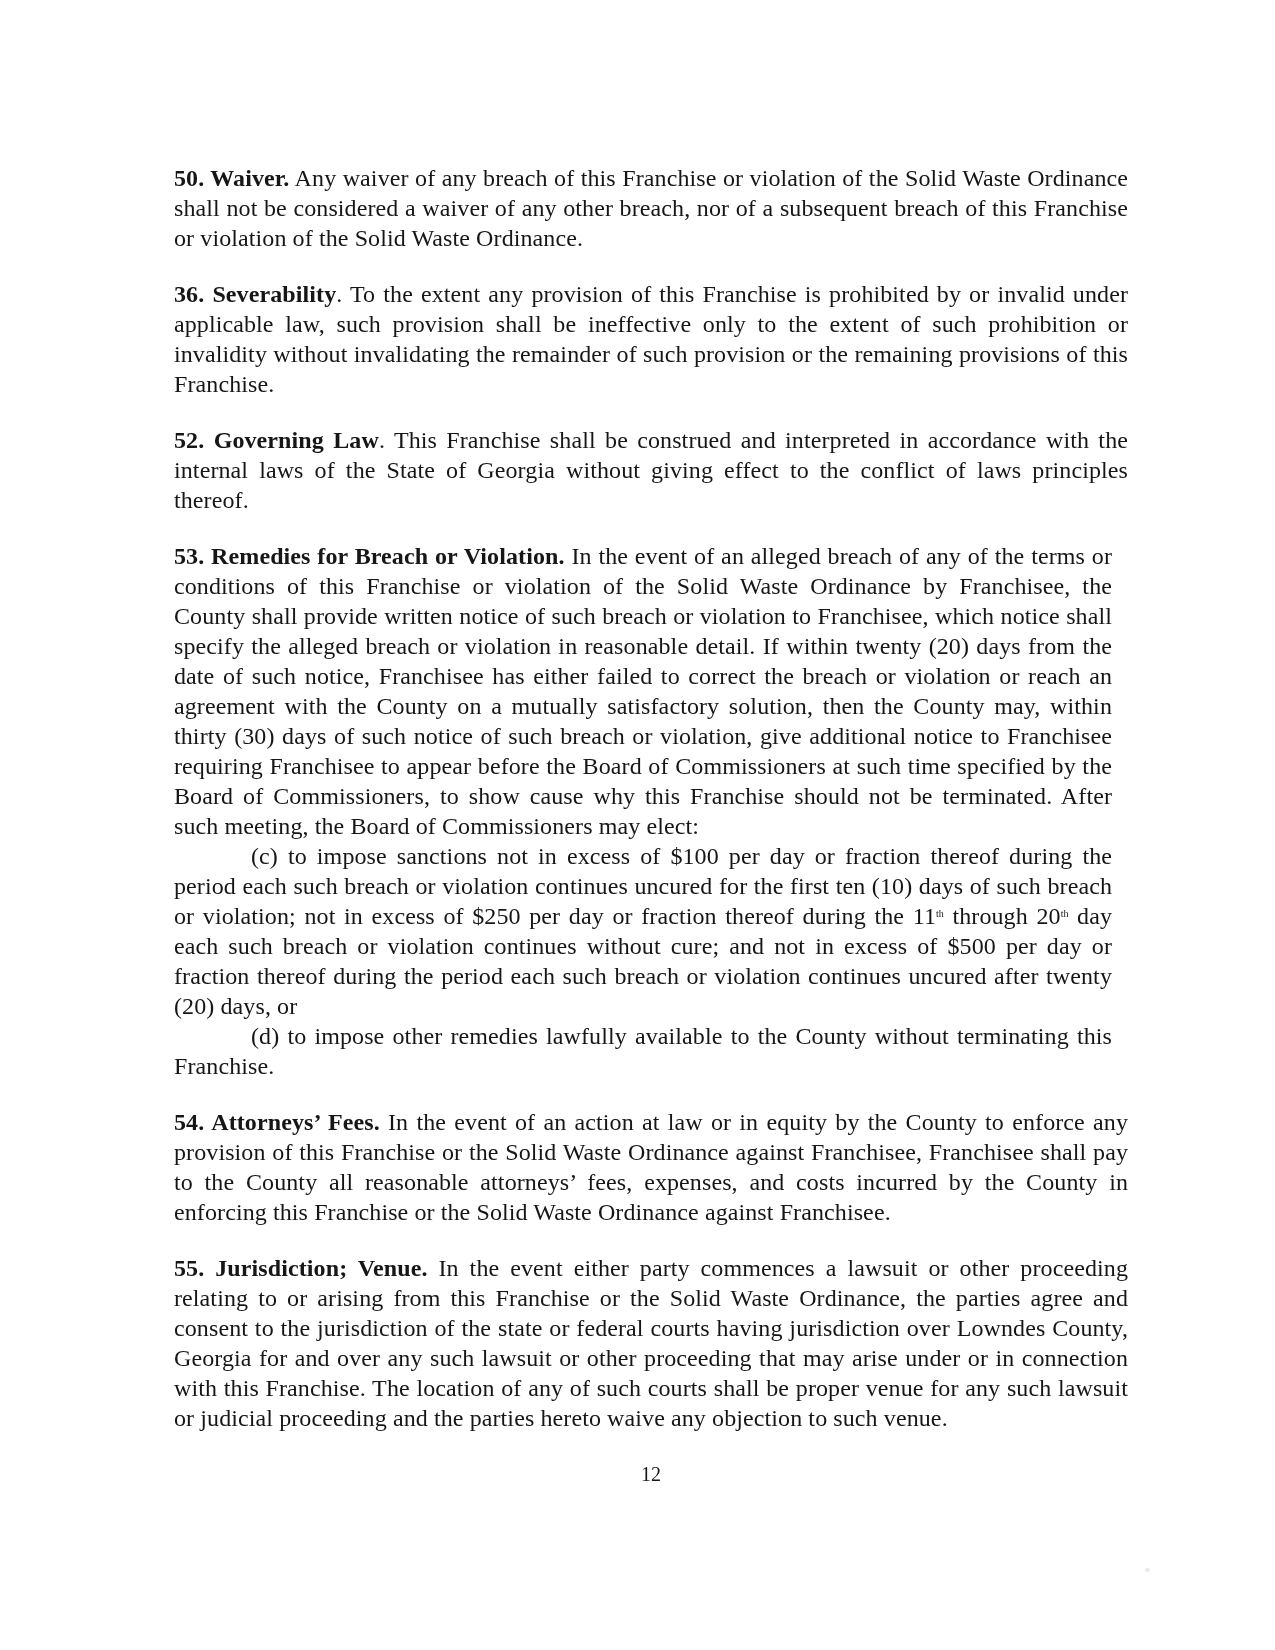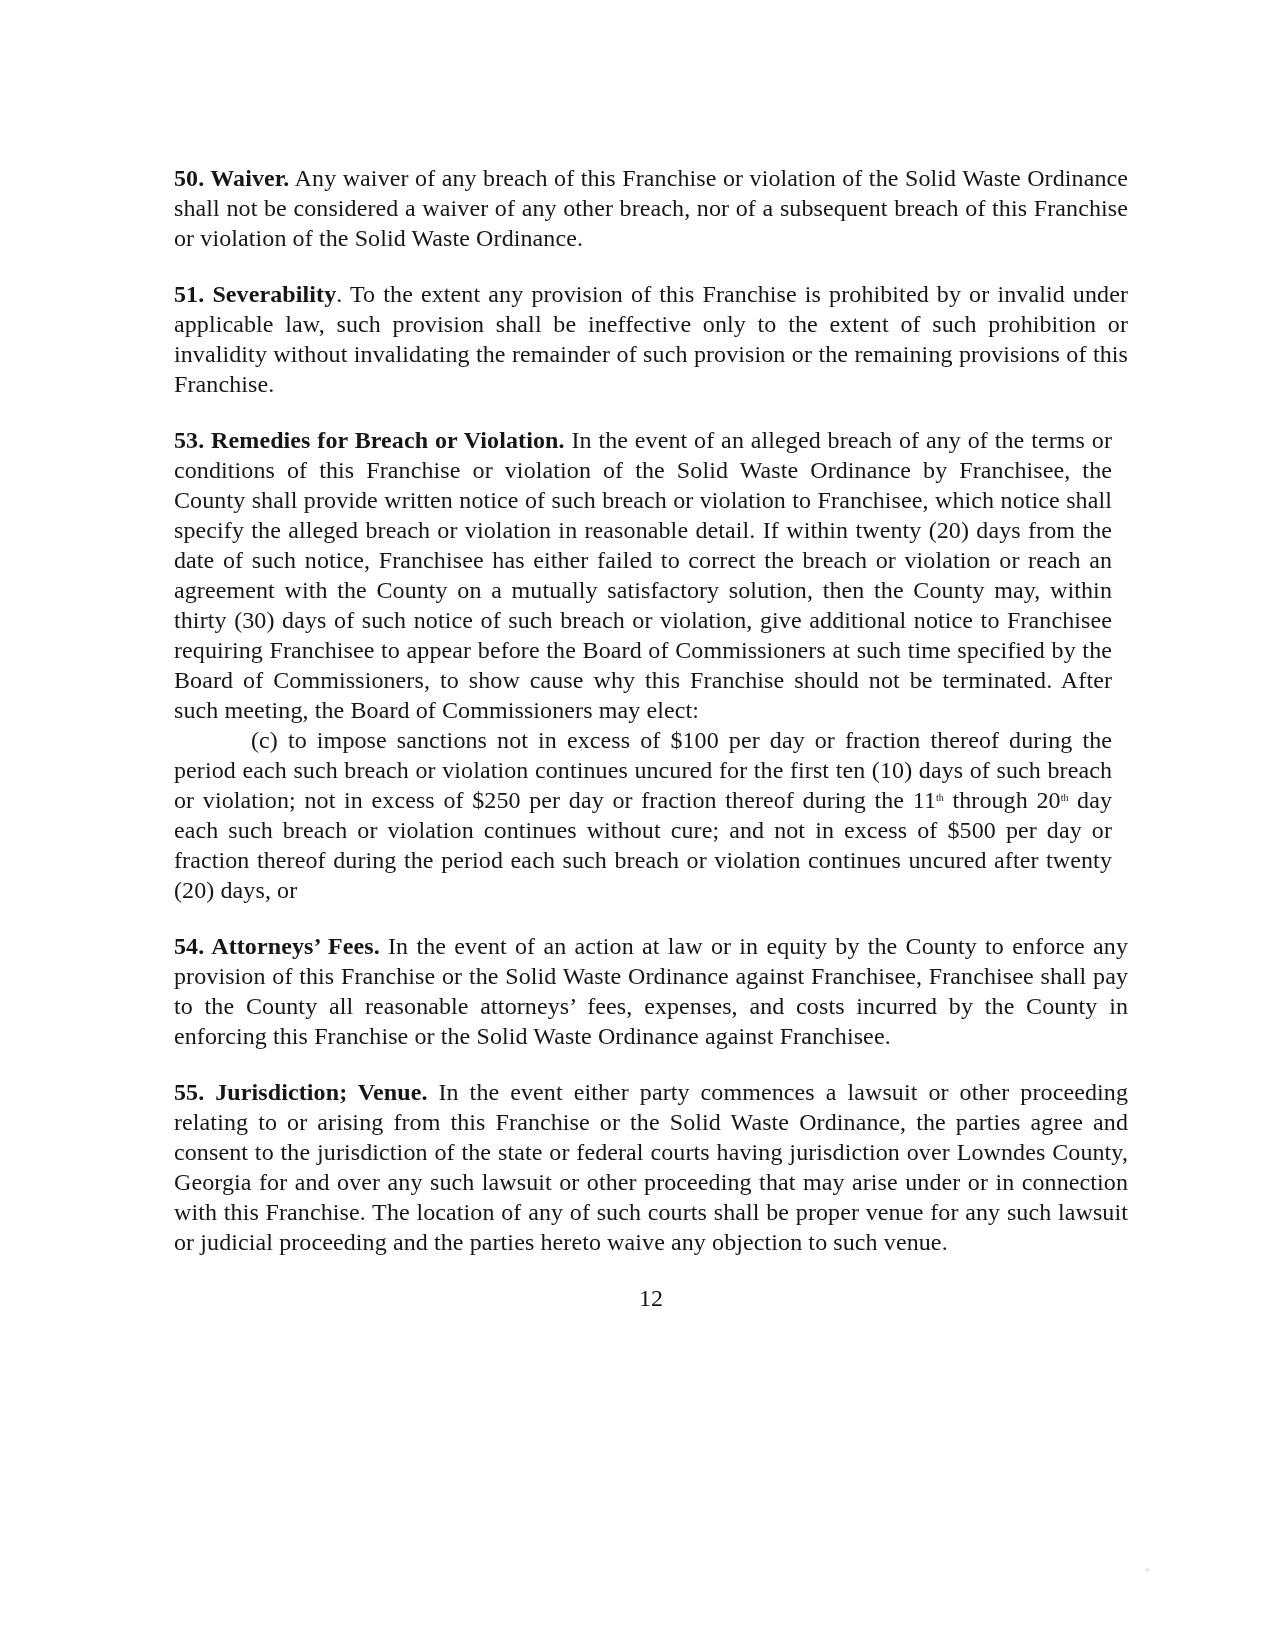--- a/index.html
+++ b/index.html
@@ -44,47 +44,49 @@
   }
   sup {
     font-size: 10px;
     line-height: 0;
     vertical-align: 7px;
     letter-spacing: 0;
   }
   .page-number {
     margin-top: 16px;
     text-align: center;
-    font-size: 24px;
+    font-size: 20px;
     line-height: 30px;
   }
   .speckle {
     position: absolute;
     left: 1145px;
     top: 1568px;
     width: 5px;
     height: 4px;
     background: #e9e9e9;
     border-radius: 50%;
   }
 </style>
 </head>
 <body>
 
 <div class="page">
   <div class="content">
 
     <p><b class="hd">50. Waiver.</b><span> Any waiver of any breach of this Franchise or violation of the Solid Waste Ordinance shall not be considered a waiver of any other breach, nor of a subsequent breach of this Franchise or violation of the Solid Waste Ordinance.</span></p>
 
-    <p><b class="hd">51. Severability</b><span>. To the extent any provision of this Franchise is prohibited by or invalid under applicable law, such provision shall be ineffective only to the extent of such prohibition or invalidity without invalidating the remainder of such provision or the remaining provisions of this Franchise.</span></p>
+    <p><b class="hd">36. Severability</b><span>. To the extent any provision of this Franchise is prohibited by or invalid under applicable law, such provision shall be ineffective only to the extent of such prohibition or invalidity without invalidating the remainder of such provision or the remaining provisions of this Franchise.</span></p>
 
+    <p><b class="hd">52. Governing Law</b><span>. This Franchise shall be construed and interpreted in accordance with the internal laws of the State of Georgia without giving effect to the conflict of laws principles thereof.</span></p>
 
     <div class="sec-group">
       <p><b class="hd">53. Remedies for Breach or Violation.</b><span> In the event of an alleged breach of any of the terms or conditions of this Franchise or violation of the Solid Waste Ordinance by Franchisee, the County shall provide written notice of such breach or violation to Franchisee, which notice shall specify the alleged breach or violation in reasonable detail. If within twenty (20) days from the date of such notice, Franchisee has either failed to correct the breach or violation or reach an agreement with the County on a mutually satisfactory solution, then the County may, within thirty (30) days of such notice of such breach or violation, give additional notice to Franchisee requiring Franchisee to appear before the Board of Commissioners at such time specified by the Board of Commissioners, to show cause why this Franchise should not be terminated. After such meeting, the Board of Commissioners may elect:</span></p>
       <p class="sub"><span>(c) to impose sanctions not in excess of $100 per day or fraction thereof during the period each such breach or violation continues uncured for the first ten (10) days of such breach or violation; not in excess of $250 per day or fraction thereof during the 11</span><sup>th</sup><span> through 20</span><sup>th</sup><span> day each such breach or violation continues without cure; and not in excess of $500 per day or fraction thereof during the period each such breach or violation continues uncured after twenty (20) days, or</span></p>
+      <p class="sub">(d) to impose other remedies lawfully available to the County without terminating this Franchise.</p>
     </div>
 
     <p><b class="hd">54. Attorneys’ Fees.</b><span> In the event of an action at law or in equity by the County to enforce any provision of this Franchise or the Solid Waste Ordinance against Franchisee, Franchisee shall pay to the County all reasonable attorneys’ fees, expenses, and costs incurred by the County in enforcing this Franchise or the Solid Waste Ordinance against Franchisee.</span></p>
 
     <p><b class="hd">55. Jurisdiction; Venue.</b><span> In the event either party commences a lawsuit or other proceeding relating to or arising from this Franchise or the Solid Waste Ordinance, the parties agree and consent to the jurisdiction of the state or federal courts having jurisdiction over Lowndes County, Georgia for and over any such lawsuit or other proceeding that may arise under or in connection with this Franchise. The location of any of such courts shall be proper venue for any such lawsuit or judicial proceeding and the parties hereto waive any objection to such venue.</span></p>
 
     <div class="page-number">12</div>
   </div>
 
   <div class="speckle"></div>

